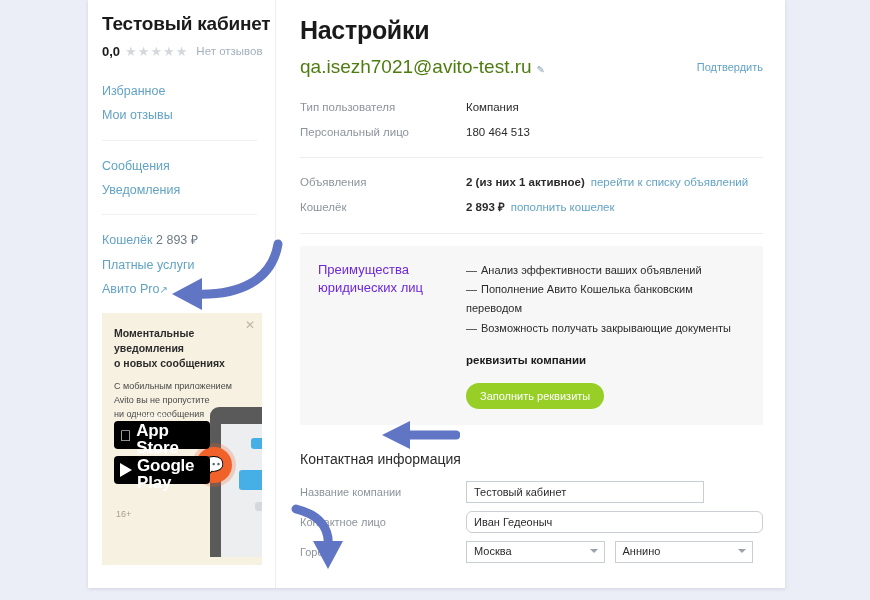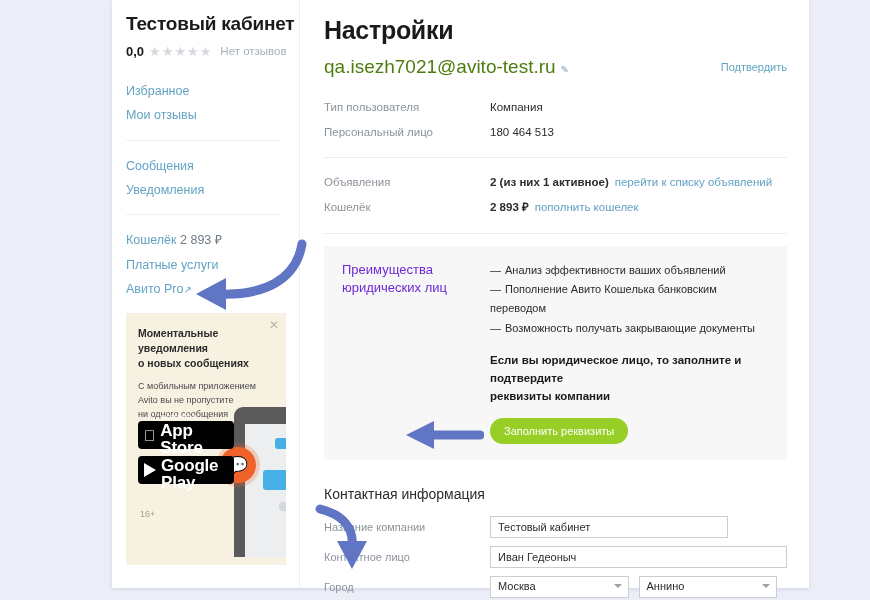--- a/index.html
+++ b/index.html
@@ -3,21 +3,21 @@
 <meta charset="utf-8">
 <style>
   * { box-sizing: border-box; }
   html, body { margin:0; padding:0; }
   body {
     width:870px; height:600px;
     background:#eceef7;
     font-family:"Liberation Sans", sans-serif;
     overflow:hidden;
   }
-  .page { position:relative; width:718px; height:600px;margin-left:24px; }
+  .page { position:relative; width:718px; height:600px; }
 
   
   .card {
     position:absolute; left:88px; top:0; width:697px; height:588px;
     background:#ffffff;
     box-shadow:0 1px 4px rgba(60,70,110,.16);
   }
 
   
   .sidebar {
@@ -122,21 +122,21 @@
 
   
   .contact-title { font-size:14px; color:#2b2b2b; margin:26px 0 14px 0; }
   .frow { display:flex; align-items:center; margin-bottom:8px; }
   .flabel { width:166px; flex:none; font-size:11px; color:#8c949b; }
   .finput {
     height:22px; border:1px solid #c9ced3; background:#fff; font-size:11px;
     color:#2b2b2b; padding:0 7px; font-family:"Liberation Sans", sans-serif;
   }
   .w-lg { width:238px; }
-  .w-xl { width:322px; }
+  .w-xl { width:322px;border-radius:6px; }
   .fselect {
     position:relative; width:146px; height:22px; border:1px solid #c9ced3; background:#fff;
     font-size:11px; color:#2b2b2b; padding:3px 18px 0 7px; margin-right:10px;
   }
   .caret {
     position:absolute; right:6px; top:7px; width:0; height:0;
     border-left:4px solid transparent; border-right:4px solid transparent;
     border-top:4px solid #9aa1a8;
   }
 
@@ -264,21 +264,20 @@
       <div class="benefits">
         <div class="benefits-title">
           <div>Преимущества</div>
           <div>юридических лиц</div>
         </div>
         <div class="benefits-body">
           <div class="b-item"><span class="dash">—</span><span>Анализ эффективности ваших объявлений</span></div>
           <div class="b-item"><span class="dash">—</span><span>Пополнение Авито Кошелька банковским переводом</span></div>
           <div class="b-item"><span class="dash">—</span><span>Возможность получать закрывающие документы</span></div>
           <div class="b-note">
-            <div>Если вы юридическое лицо, то заполните и подтвердите</div>
             <div>реквизиты компании</div>
           </div>
           <button class="green-btn">Заполнить реквизиты</button>
         </div>
       </div>
 
       <div class="contact-title">Контактная информация</div>
 
       <div class="frow">
         <span class="flabel">Название компании</span>

